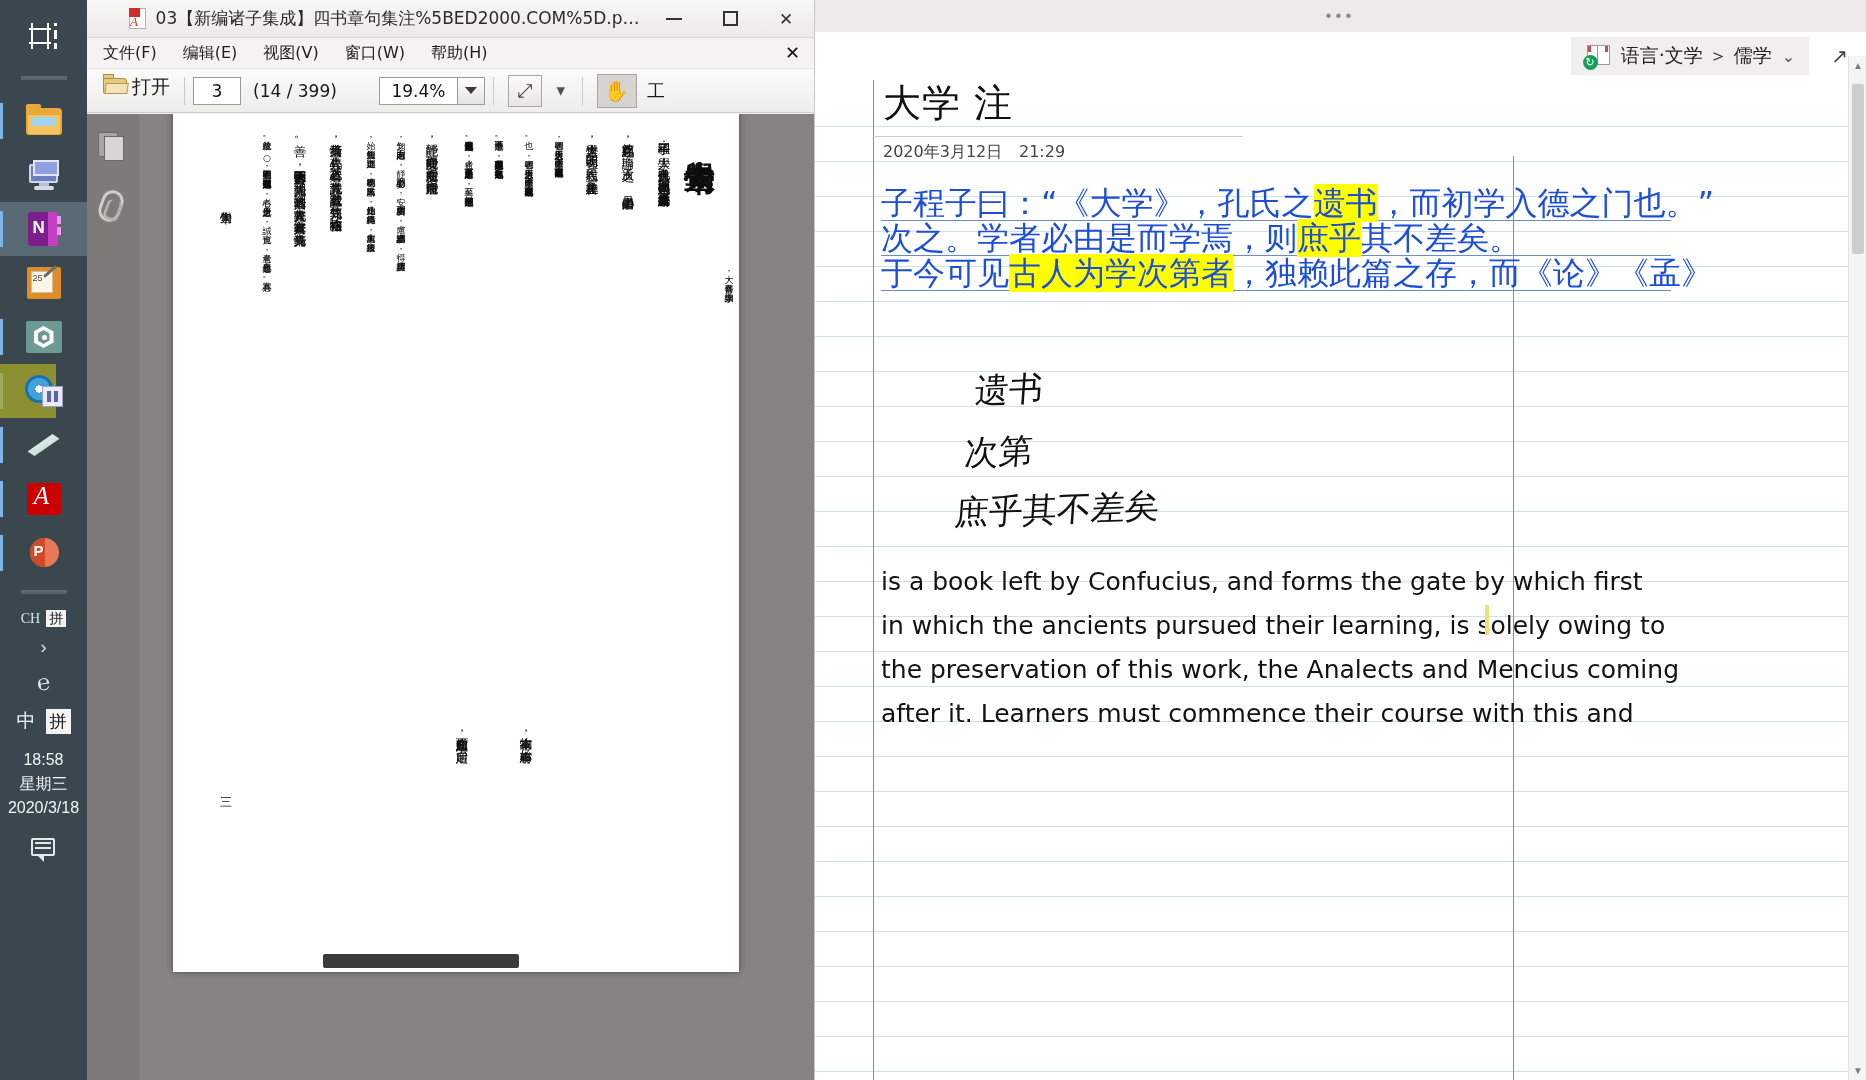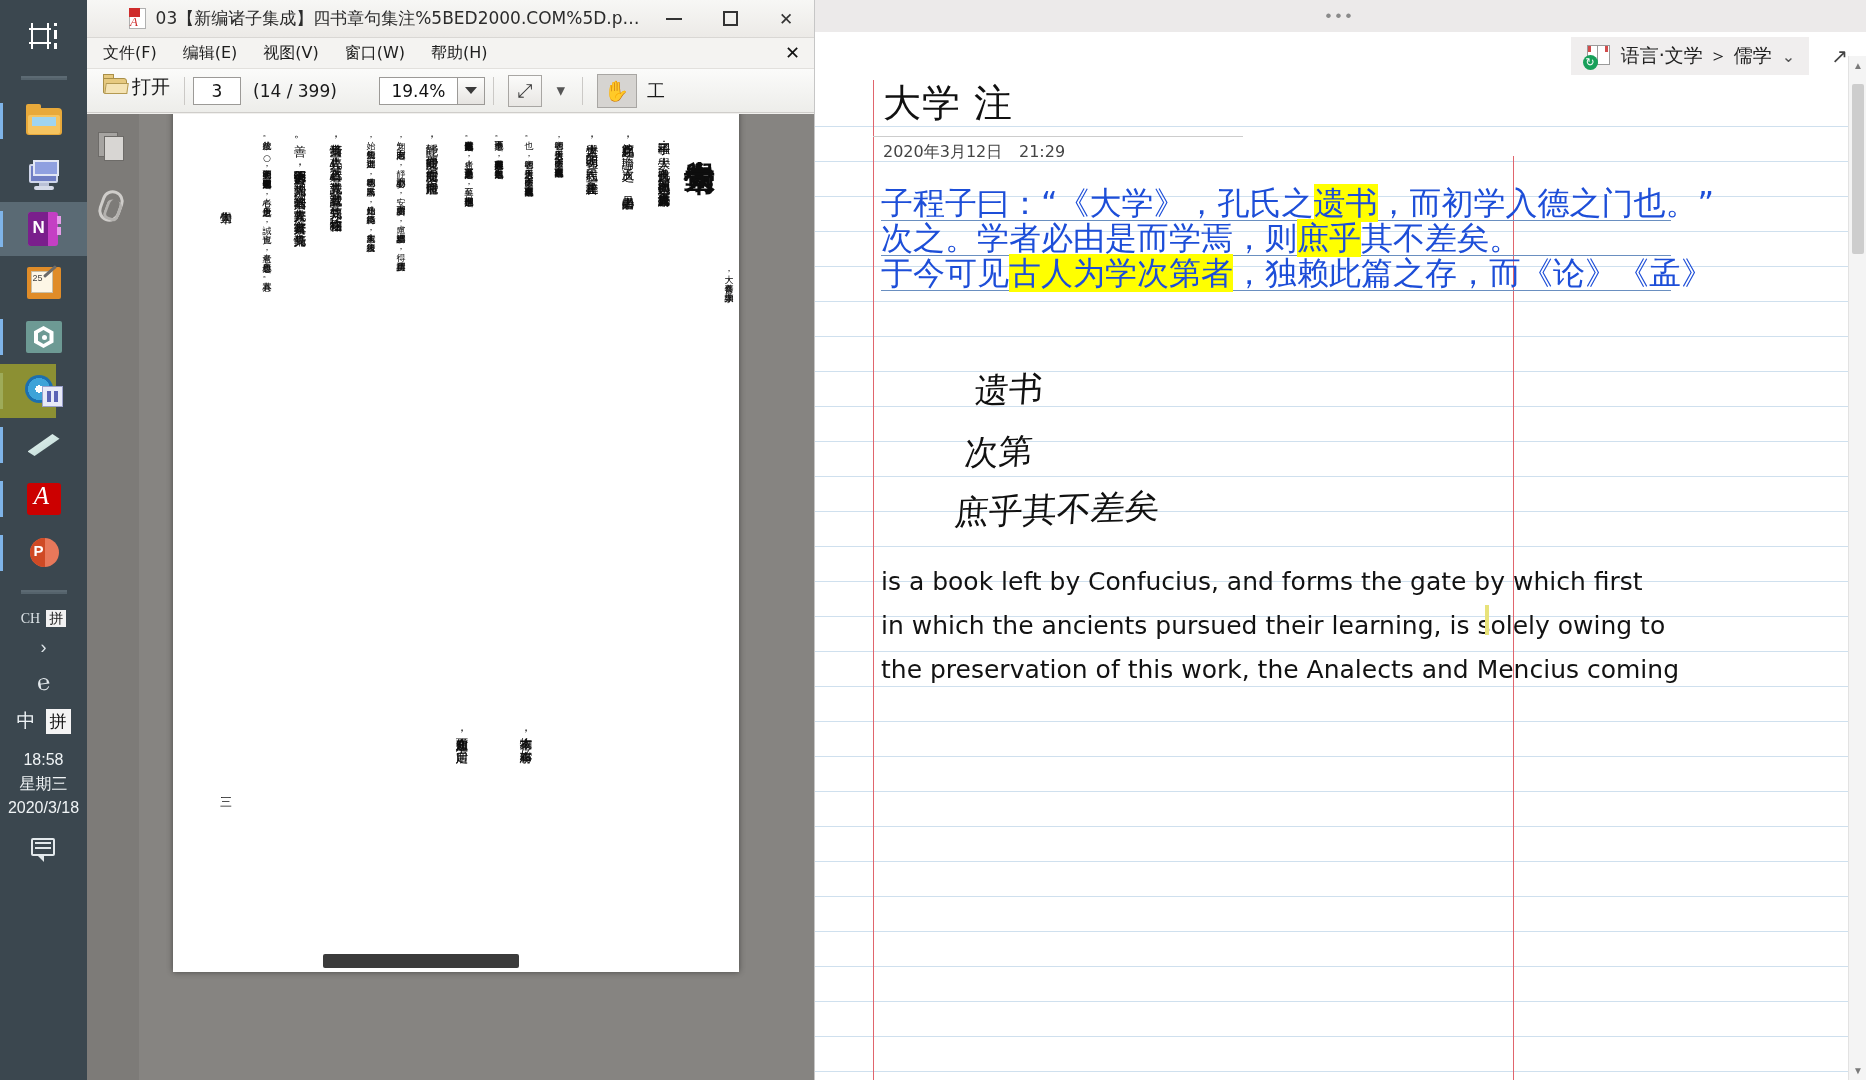--- a/index.html
+++ b/index.html
@@ -520,20 +520,21 @@
       <div class="hand-area" id="hw-block">
           <span class="hw hw1">遗书</span>
           <span class="hw hw2">次第</span>
           <span class="hw hw3">庶乎其不差矣</span>
         </div>
 
       <div class="en-block" id="en-block">
           <div class="cn-line"><span>is a book left by Confucius, and forms the gate by which first</span></div>
           <div class="cn-line"><span>in which the ancients pursued their learning, is solely owing to</span></div>
           <div class="cn-line"><span>the preservation of this work, the Analects and Mencius coming</span></div>
+          <div class="cn-line"><span>after it. Learners must commence their course with this and</span></div>
         </div>
       <div class="cursor-bar"></div>
     </div>
 
     <div class="note-scroll">
       <span class="arw up">▲</span>
       <div class="thumb"></div>
       <span class="arw dn">▼</span>
     </div>
   </div>

